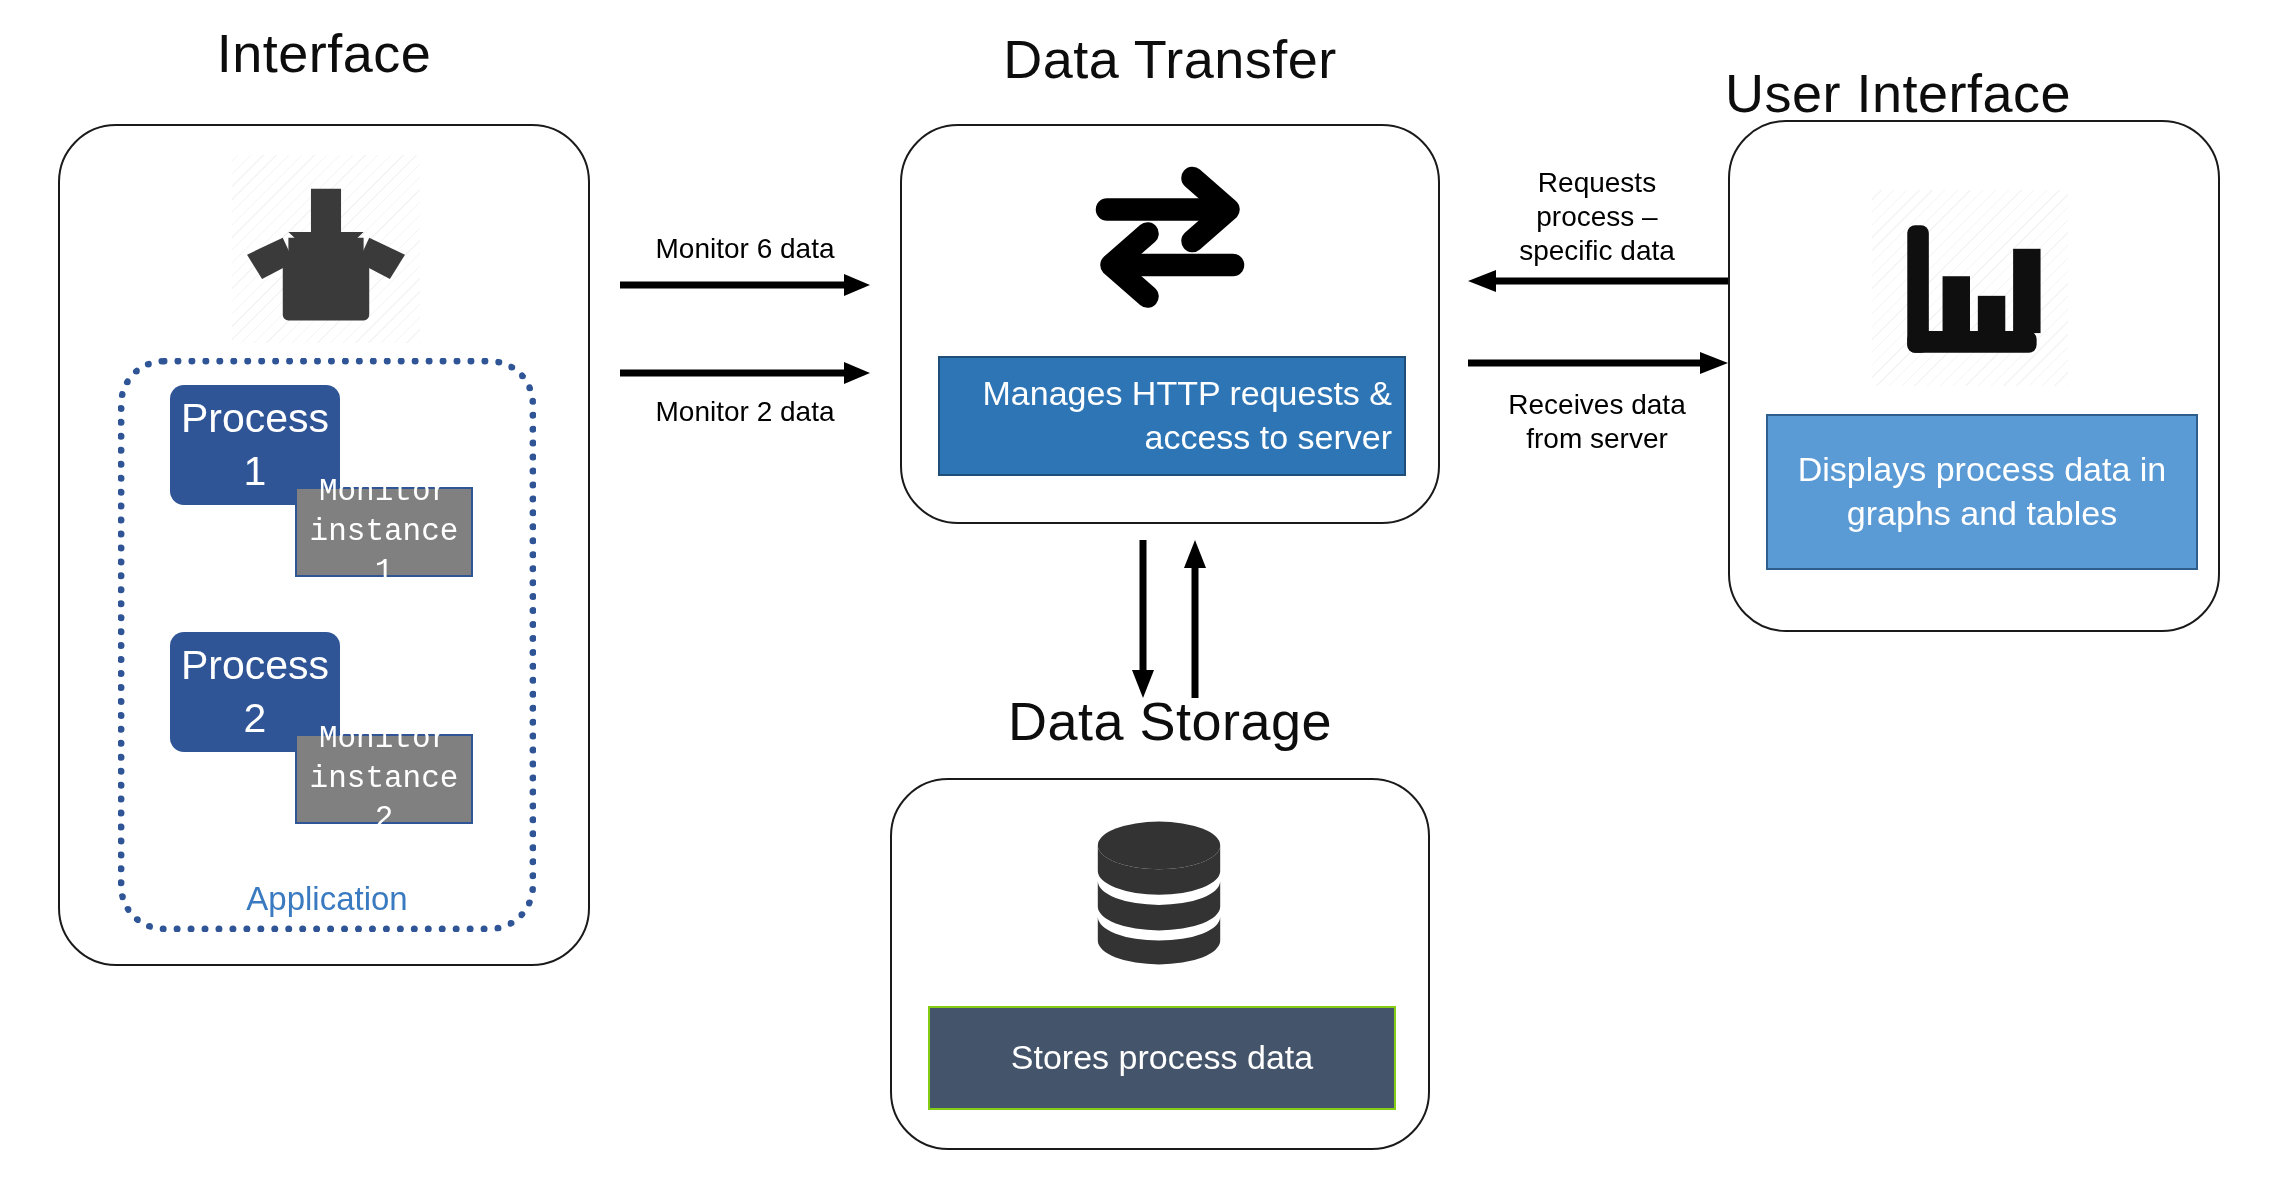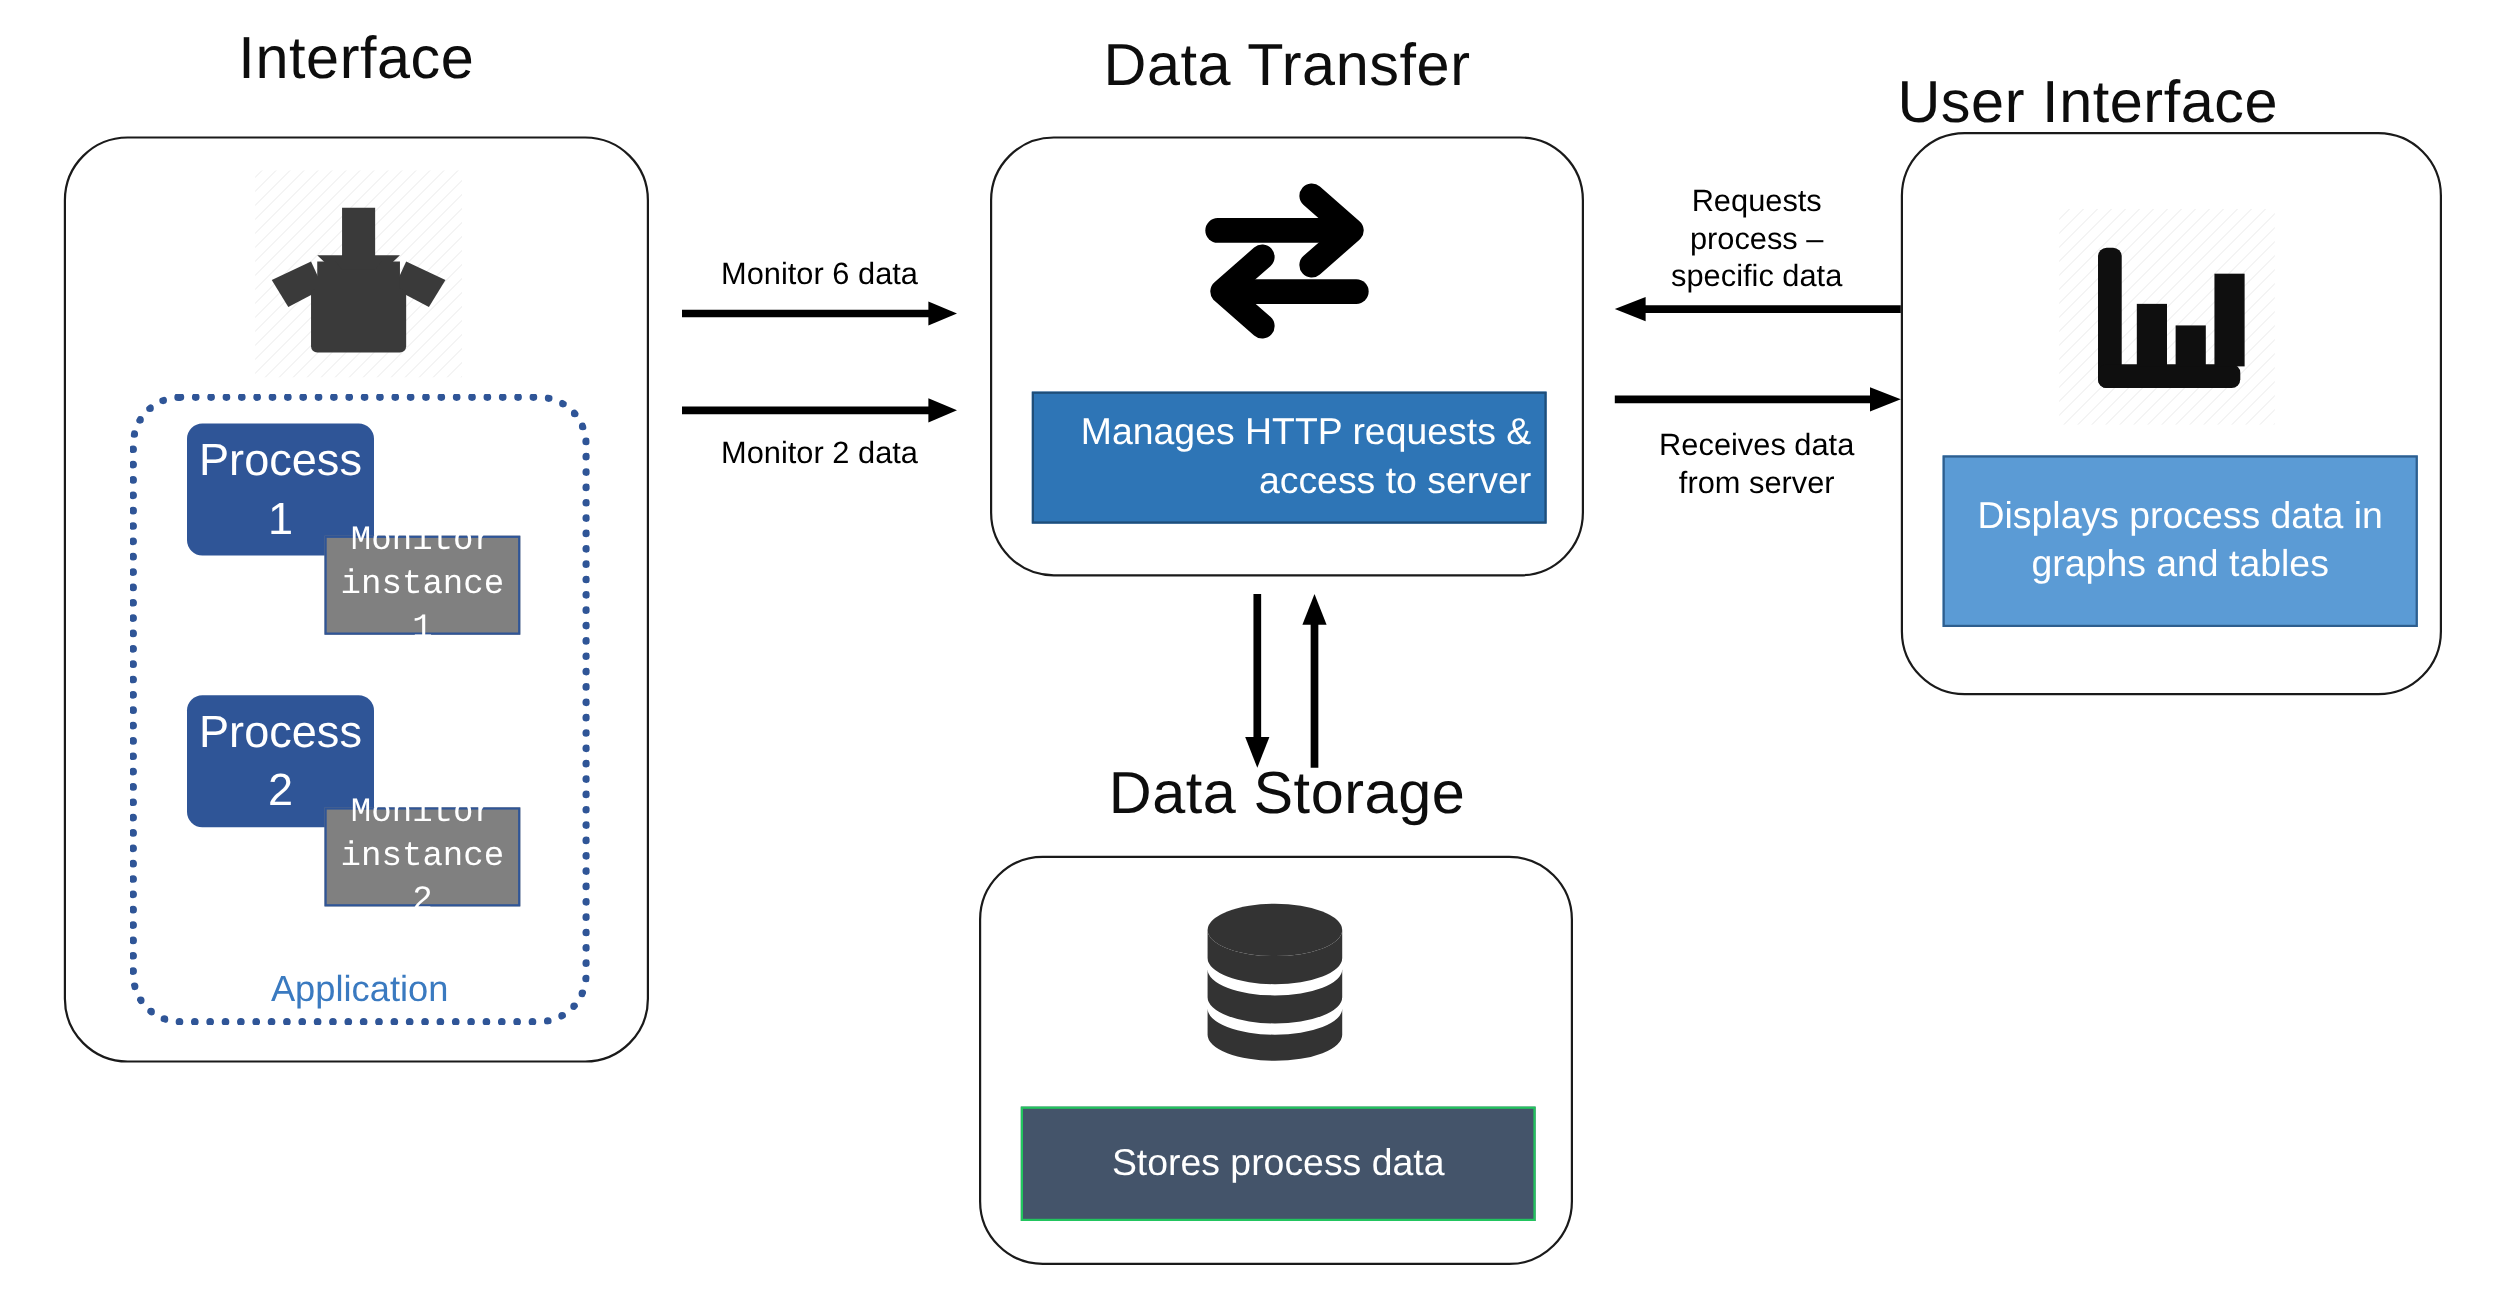--- a/index.html
+++ b/index.html
@@ -45,21 +45,21 @@
     align-items: center;
     justify-content: center;
     text-align: center;
     color: #ffffff;
     font-size: 34px;
     line-height: 1.28;
     padding: 6px 12px;
   }
   .banner-transfer { background: #2E75B6; border: 2px solid #1F4E79; text-align: right; }
   .banner-ui       { background: #5B9BD5; border: 2px solid #2E5E8E; }
-  .banner-storage  { background: #44546A; border: 2px solid #22c55e; }
+  .banner-storage  { background: #44546A; border: 2px solid #84cc16; }
 
   
   .app-dotted {
     position: absolute;
     border: 7px dotted #2F5597;
     border-radius: 46px;
     box-sizing: border-box;
     background: transparent;
   }
   .app-label {

